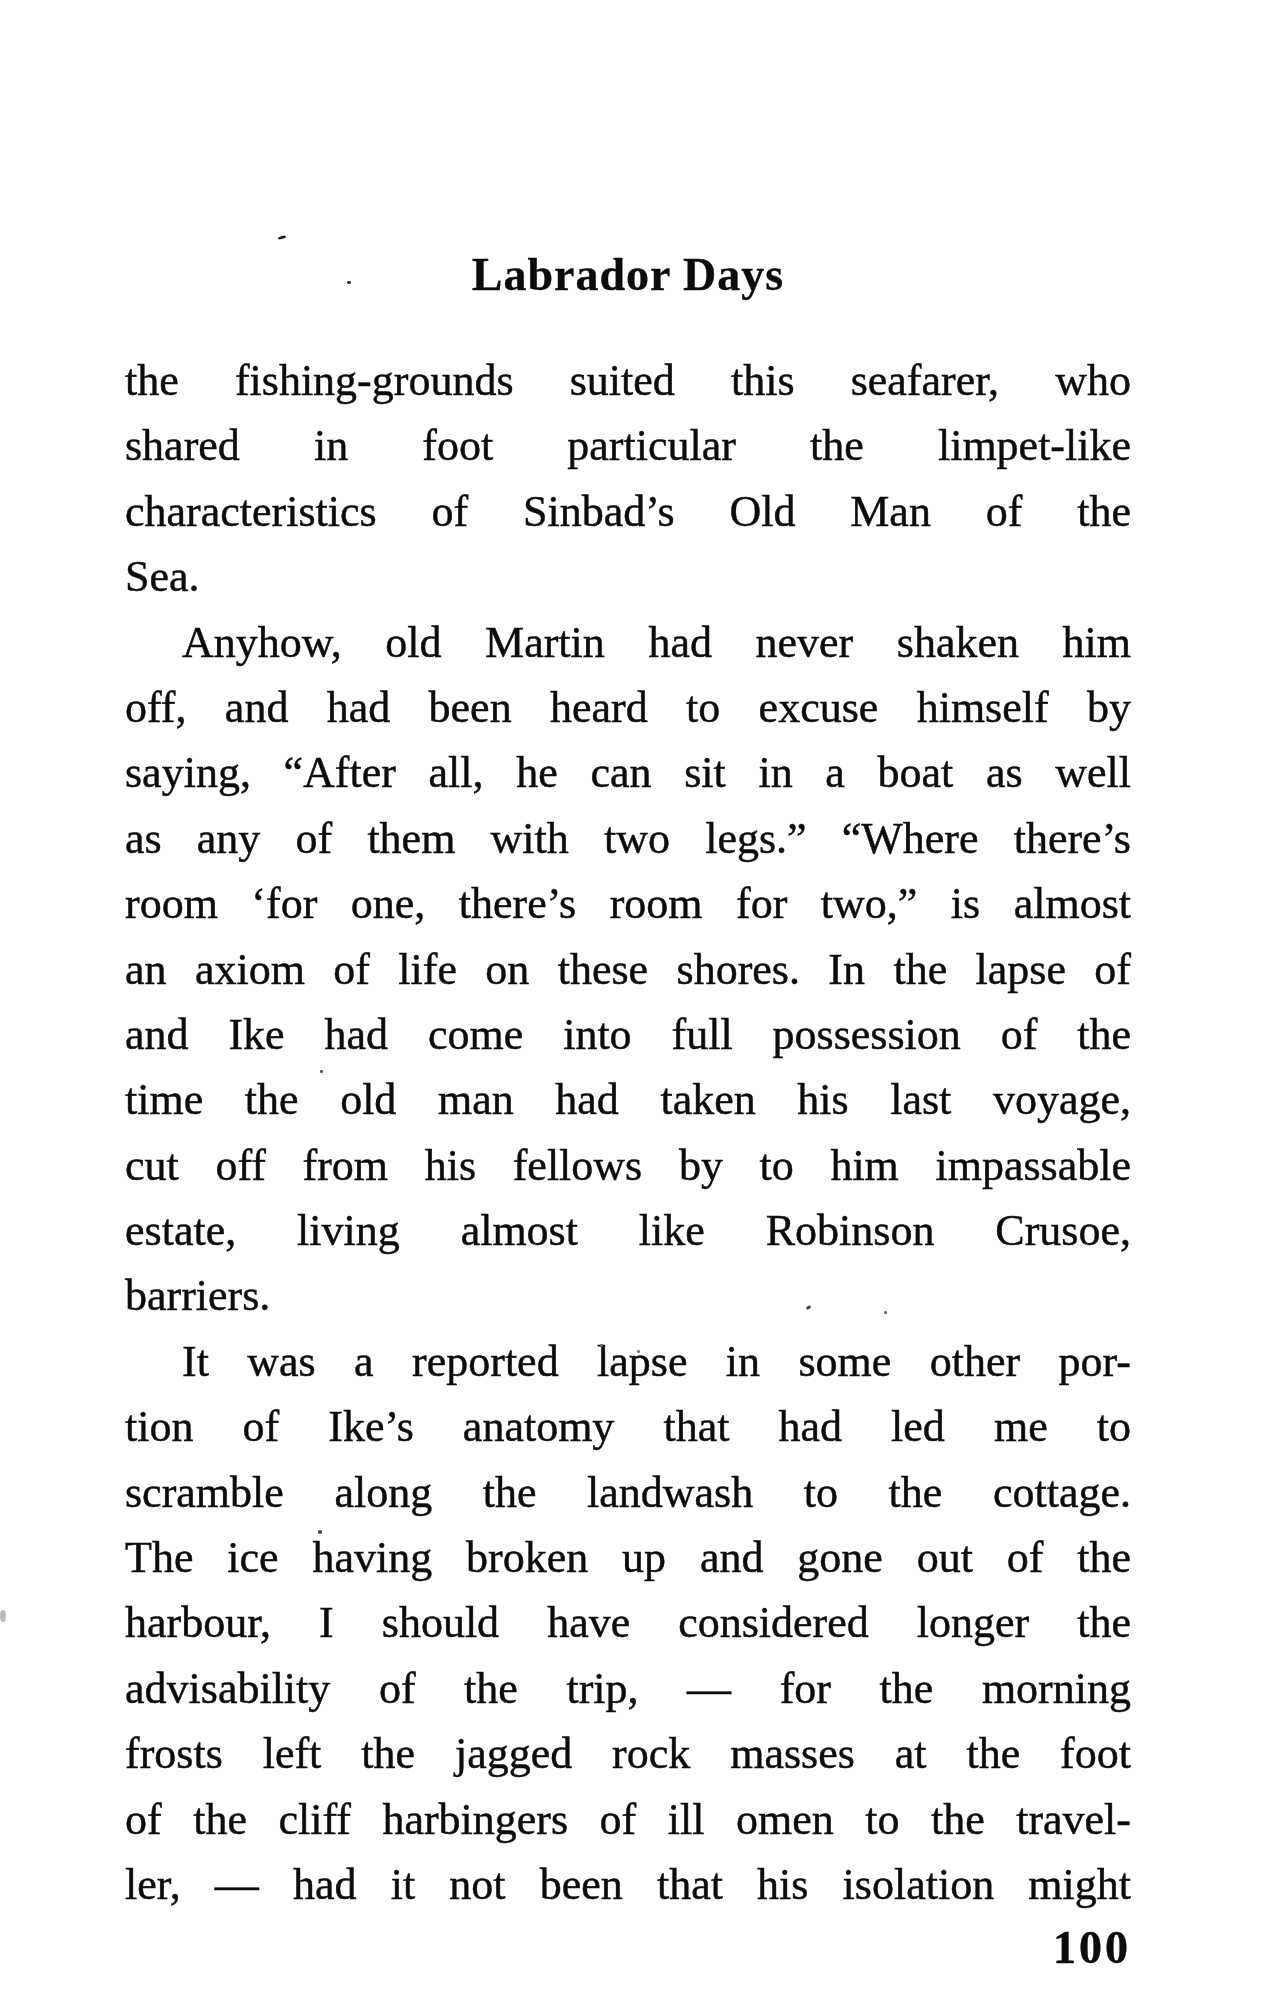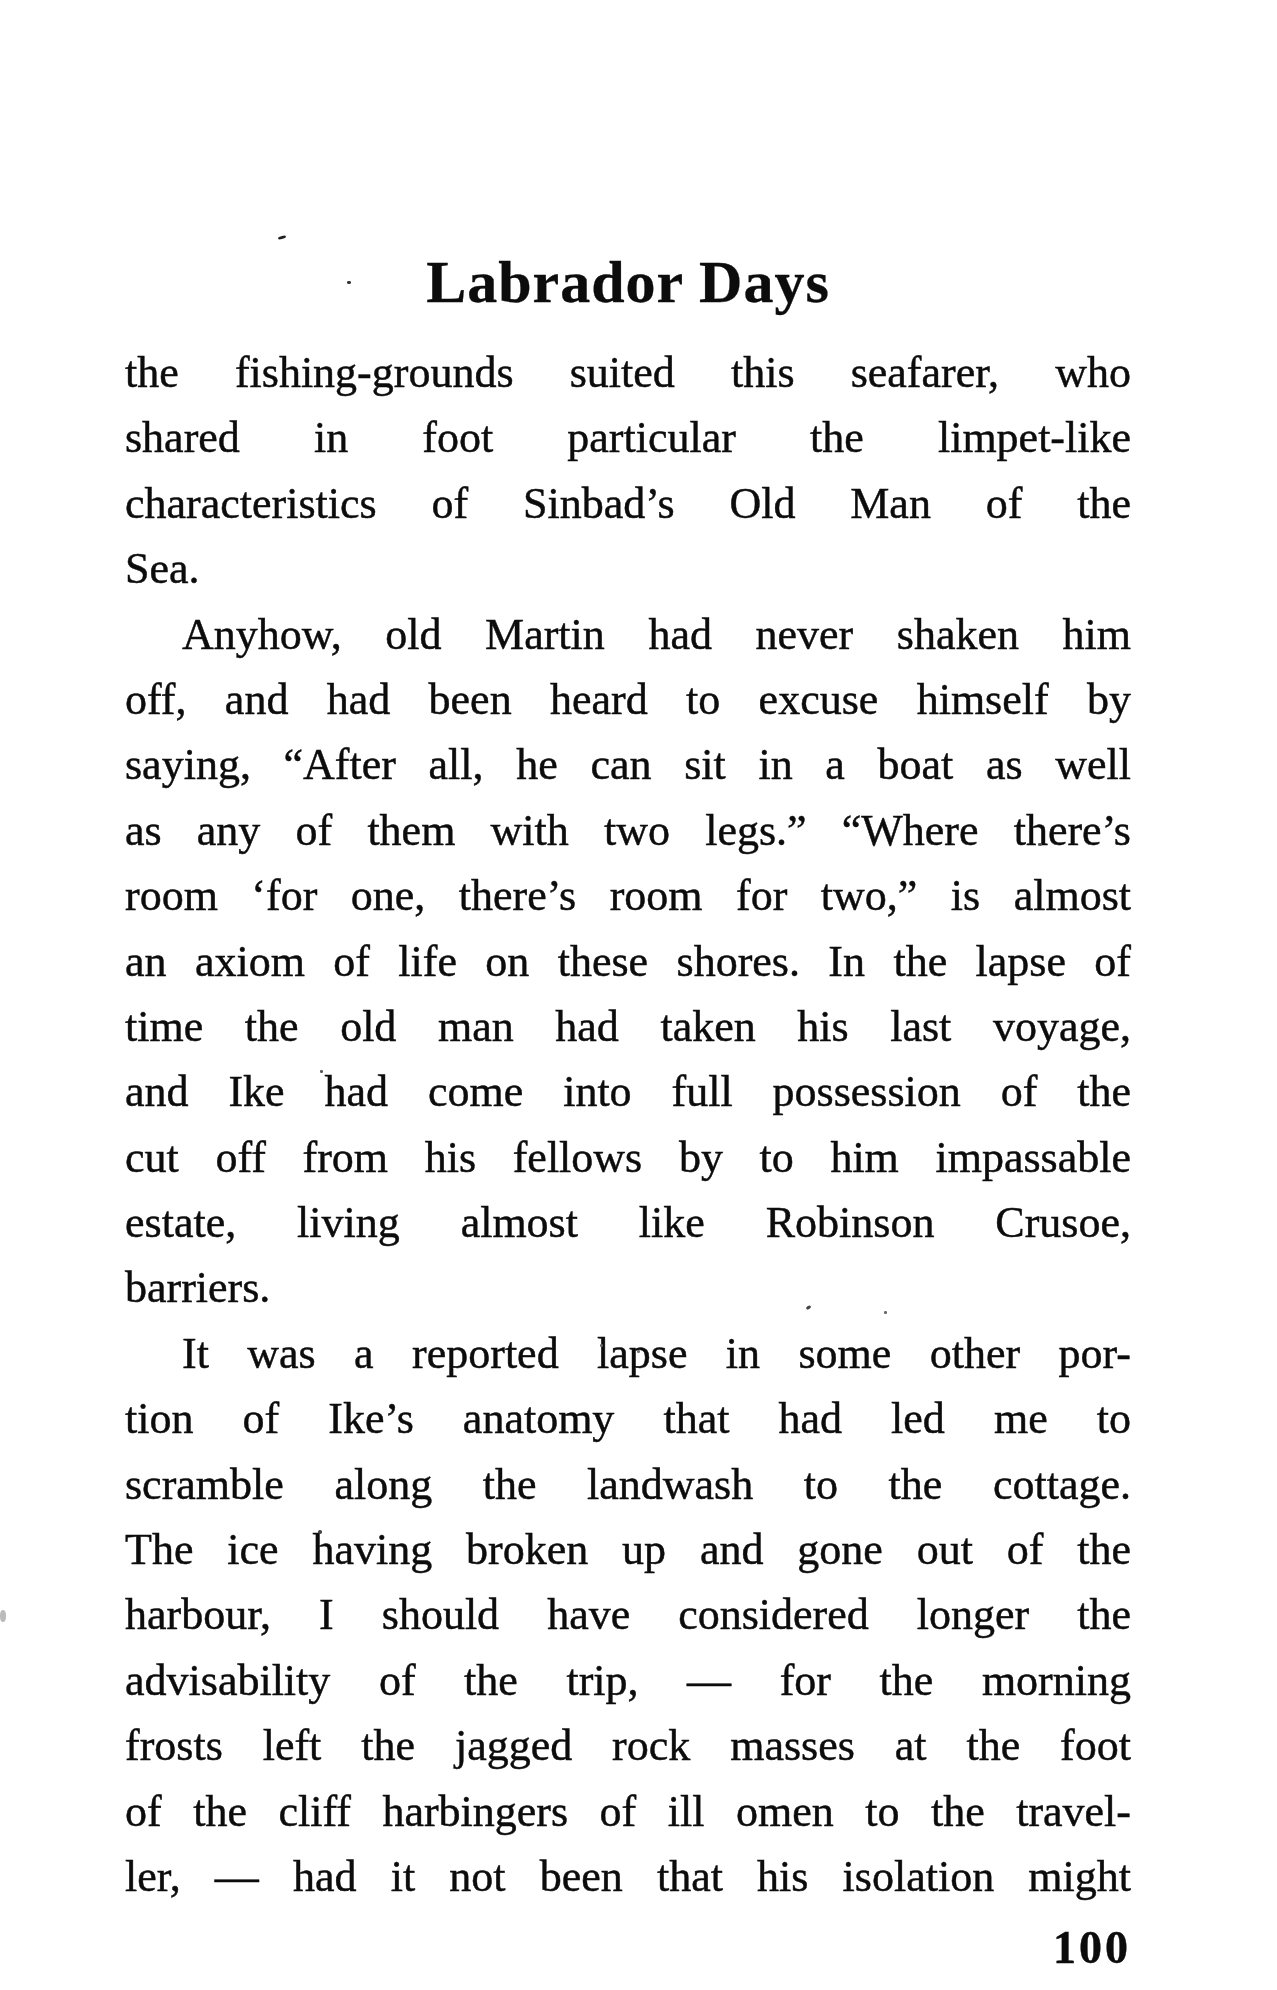--- a/index.html
+++ b/index.html
@@ -11,30 +11,30 @@
     overflow: hidden;
     font-family: "Liberation Serif", "DejaVu Serif", serif;
     color: #0c0c0c;
   }
   .running-title {
     position: absolute;
     left: 125px;
     top: 248px;
     width: 1006px;
     text-align: center;
-    font-size: 60px;
+    font-size: 46px;
     font-weight: bold;
     letter-spacing: 1px;
     -webkit-text-stroke: 0.3px #0c0c0c;
     white-space: nowrap;
   }
   .body-text {
     position: absolute;
     left: 125px;
-    top: 340px;
+    top: 348px;
     width: 1006px;
     font-size: 44px;
     line-height: 65.4px;
     -webkit-text-stroke: 0.45px #0c0c0c;
   }
   .line {
     height: 65.4px;
     text-align: justify;
     text-align-last: justify;
     white-space: normal;
@@ -71,22 +71,22 @@
       <div class="line">the fishing-grounds suited this seafarer, who</div>
       <div class="line">shared in foot particular the limpet-like</div>
       <div class="line">characteristics of Sinbad’s Old Man of the</div>
       <div class="line pend">Sea.</div>
       <div class="line indent">Anyhow, old Martin had never shaken him</div>
       <div class="line">off, and had been heard to excuse himself by</div>
       <div class="line">saying, “After all, he can sit in a boat as well</div>
       <div class="line">as any of them with two legs.” “Where there’s</div>
       <div class="line">room ‘for one, there’s room for two,” is almost</div>
       <div class="line">an axiom of life on these shores. In the lapse of</div>
+      <div class="line">and Ike had come into full possession of the</div>
       <div class="line">time the old man had taken his last voyage,</div>
-      <div class="line">and Ike had come into full possession of the</div>
       <div class="line">cut off from his fellows by to him impassable</div>
       <div class="line">estate, living almost like Robinson Crusoe,</div>
       <div class="line pend">barriers.</div>
       <div class="line indent">It was a reported lapse in some other por-</div>
       <div class="line">tion of Ike’s anatomy that had led me to</div>
       <div class="line">scramble along the landwash to the cottage.</div>
       <div class="line">The ice having broken up and gone out of the</div>
       <div class="line">harbour, I should have considered longer the</div>
       <div class="line">advisability of the trip, — for the morning</div>
       <div class="line">frosts left the jagged rock masses at the foot</div>

